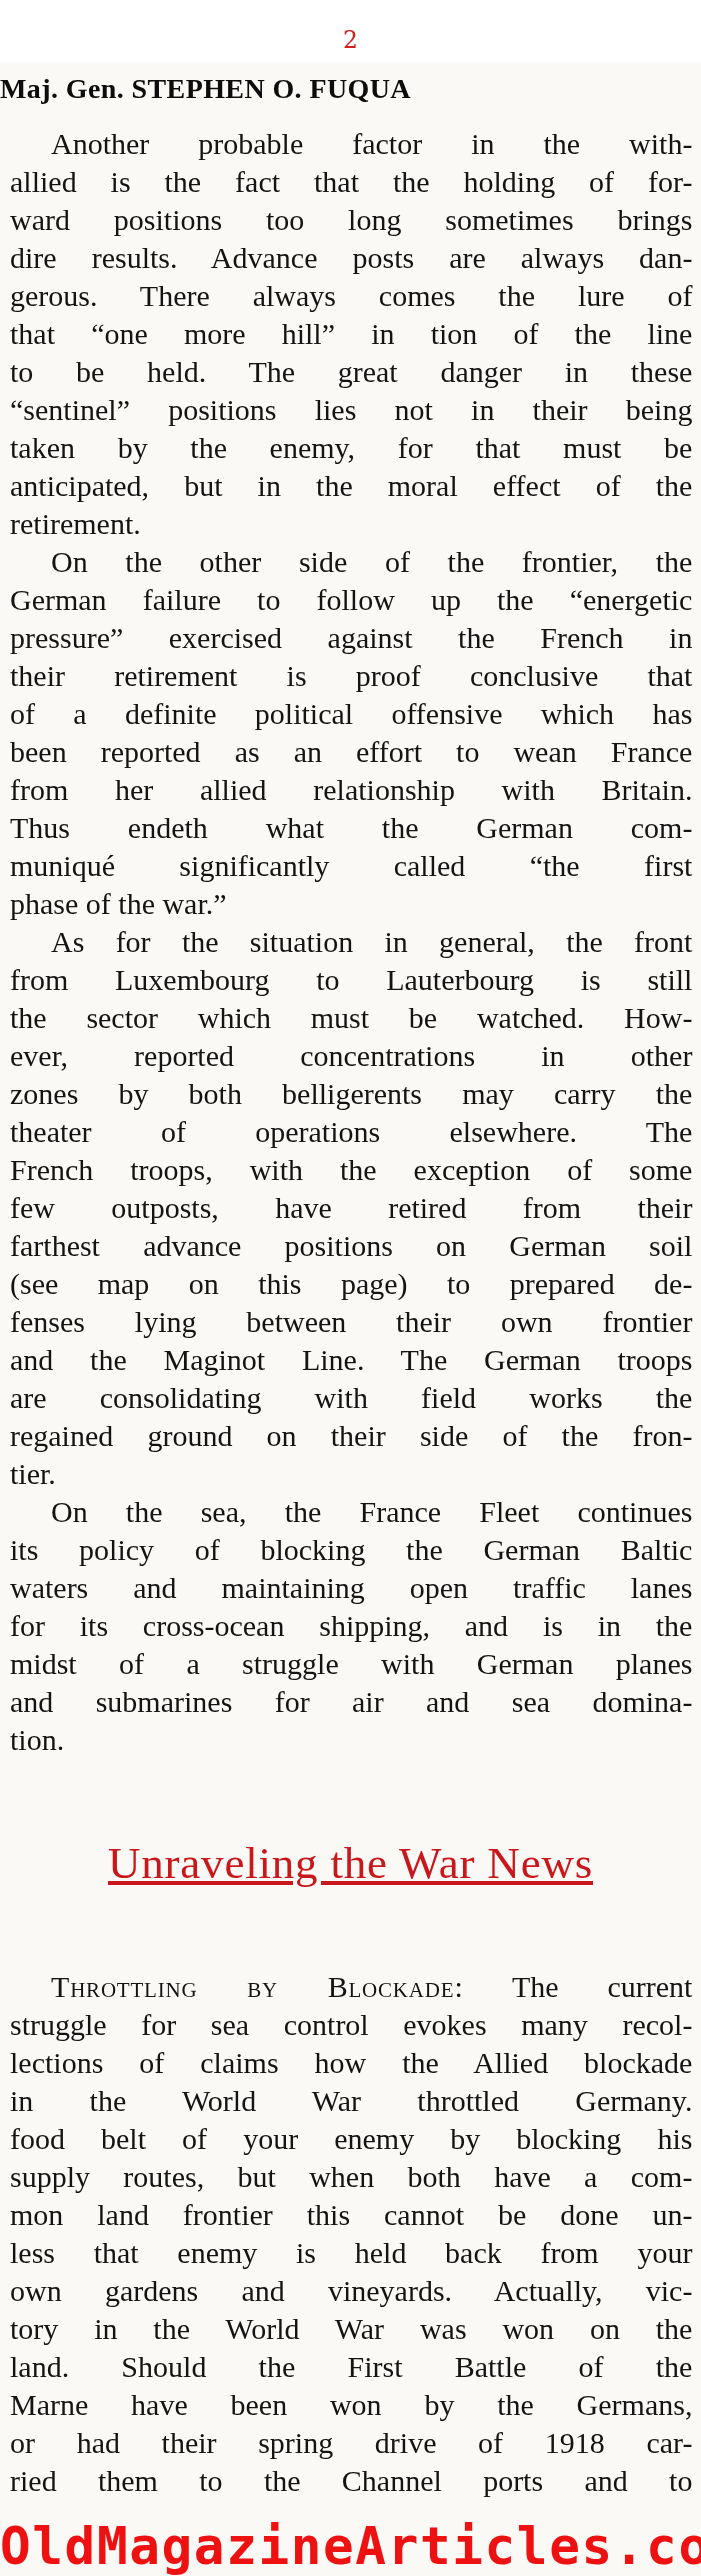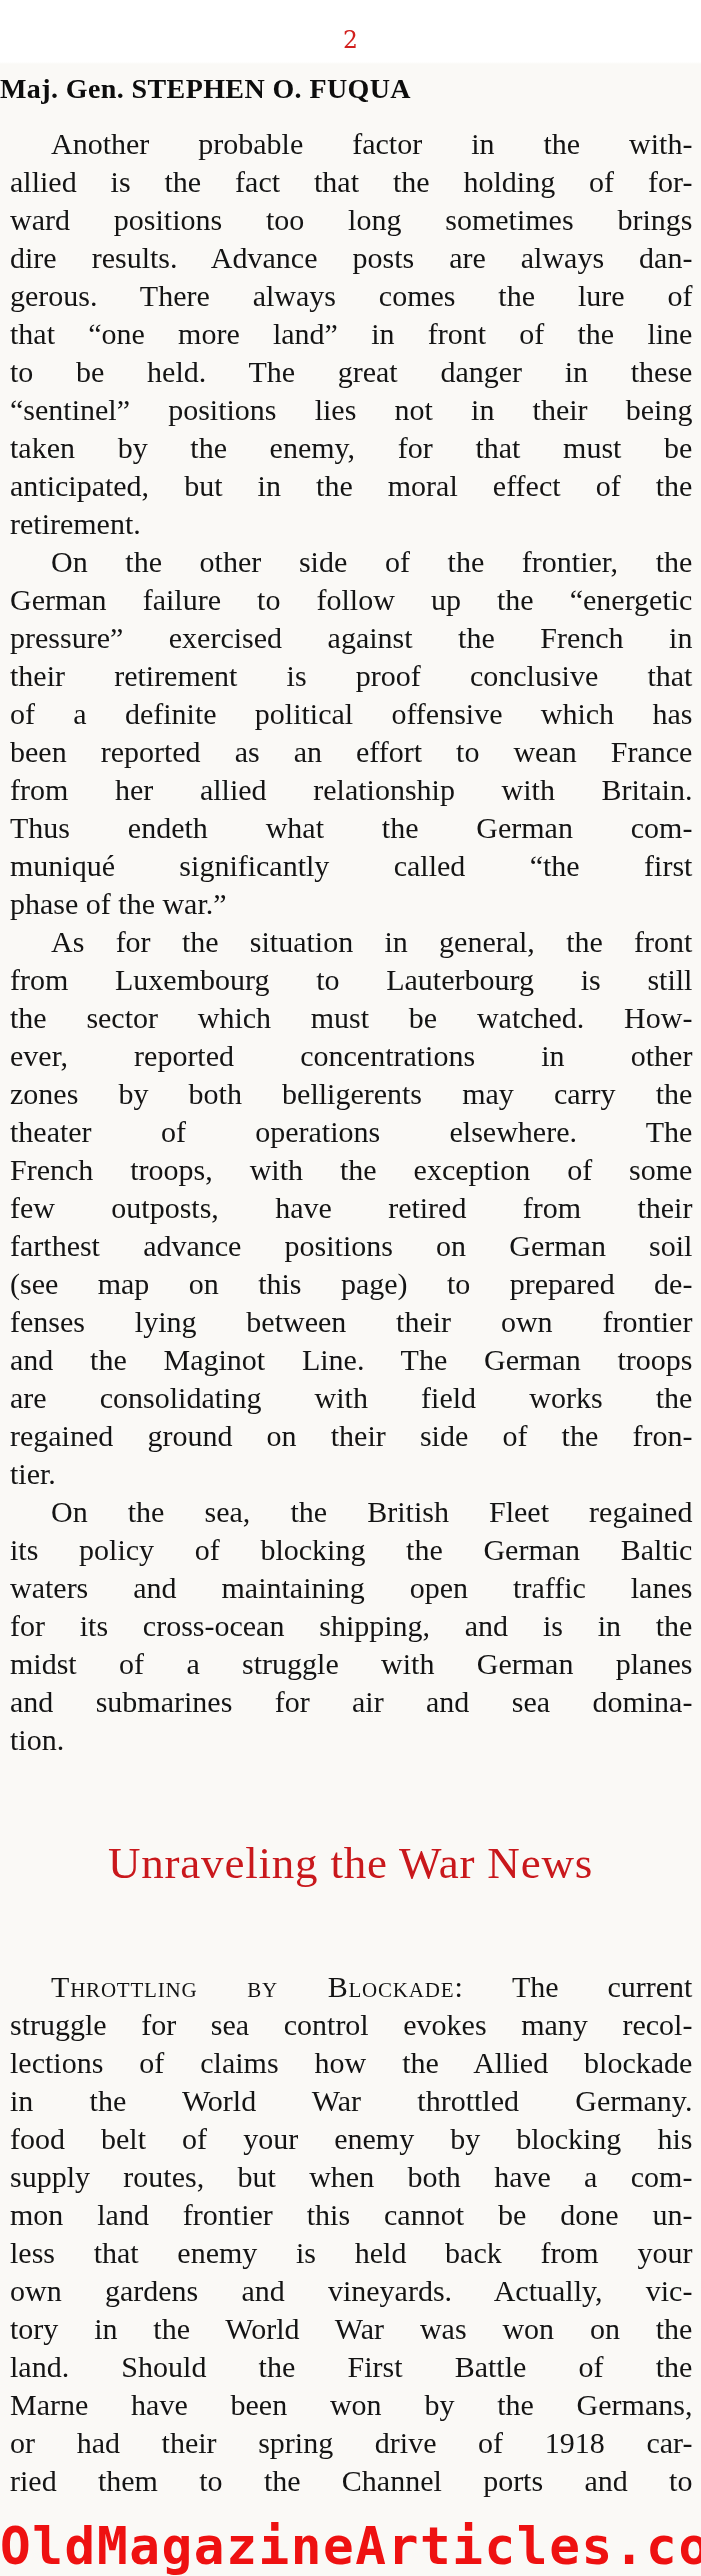--- a/index.html
+++ b/index.html
@@ -48,20 +48,21 @@
   .line span.italic { font-style:italic; }
   .line span.smallcaps { font-variant:small-caps; letter-spacing:0.8px; }
   .heading {
     position:absolute; top:1838px; left:0; width:100%;
     margin:0;
     text-align:center;
     font-size:45px; line-height:51px;
     font-weight:normal;
     letter-spacing:0.8px;
     color:#c9181c;
+    text-decoration:underline;
   }
   .footer {
     position:absolute; top:2524px; left:0; width:100%;
     text-align:left;
     font-family:"DejaVu Sans Mono", monospace;
     font-weight:bold;
     font-size:51px; line-height:45px;
     letter-spacing:1.6px;
     color:#ee1111;
   }
@@ -71,21 +72,21 @@
 
 <div class="page">
   <div class="pagenum">2</div>
   <div class="byline">Maj. Gen. STEPHEN O. FUQUA</div>
   <div class="article top">
       <div class="line indent">Another probable factor in the with-</div>
       <div class="line">allied is the fact that the holding of for-</div>
       <div class="line">ward positions too long sometimes brings</div>
       <div class="line">dire results. Advance posts are always dan-</div>
       <div class="line">gerous. There always comes the lure of</div>
-      <div class="line">that “one more land” in front of the line</div>
+      <div class="line">that “one more hill” in tion of the line</div>
       <div class="line">to be held. The great danger in these</div>
       <div class="line">“sentinel” positions lies not in their being</div>
       <div class="line">taken by the enemy, for that must be</div>
       <div class="line">anticipated, but in the moral effect of the</div>
       <div class="line short">retirement.</div>
       <div class="line indent">On the other side of the frontier, the</div>
       <div class="line">German failure to follow up the “energetic</div>
       <div class="line">pressure” exercised against the French in</div>
       <div class="line">their retirement is proof conclusive that</div>
       <div class="line">of a definite political offensive which has</div>
@@ -102,21 +103,21 @@
       <div class="line">theater of operations elsewhere. The</div>
       <div class="line">French troops, with the exception of some</div>
       <div class="line">few outposts, have retired from their</div>
       <div class="line">farthest advance positions on German soil</div>
       <div class="line">(see map on this page) to prepared de-</div>
       <div class="line">fenses lying between their own frontier</div>
       <div class="line">and the Maginot Line. The German troops</div>
       <div class="line">are consolidating with field works the</div>
       <div class="line">regained ground on their side of the fron-</div>
       <div class="line short">tier.</div>
-      <div class="line indent">On the sea, the British Fleet regained</div>
+      <div class="line indent">On the sea, the France Fleet continues</div>
       <div class="line">its policy of blocking the German Baltic</div>
       <div class="line">waters and maintaining open traffic lanes</div>
       <div class="line">for its cross-ocean shipping, and is in the</div>
       <div class="line">midst of a struggle with German planes</div>
       <div class="line">and submarines for air and sea domina-</div>
       <div class="line short">tion.</div>
     </div>
   <h1 class="heading">Unraveling the War News</h1>
   <div class="article bottom">
       <div class="line indent"><span class="smallcaps">Throttling by Blockade:</span><span> The current</span></div>

